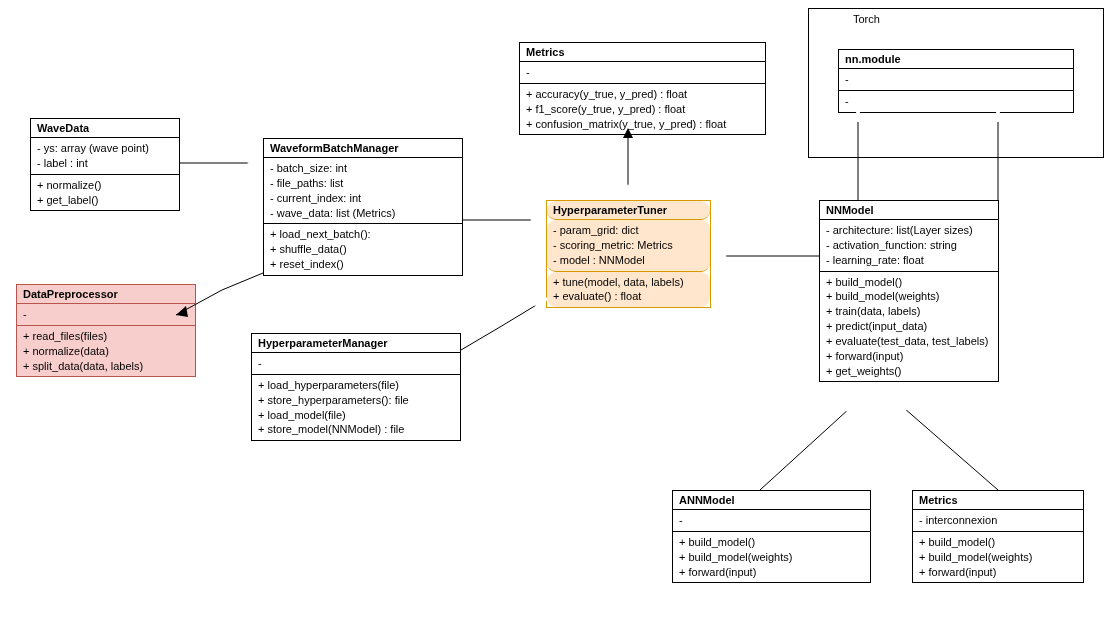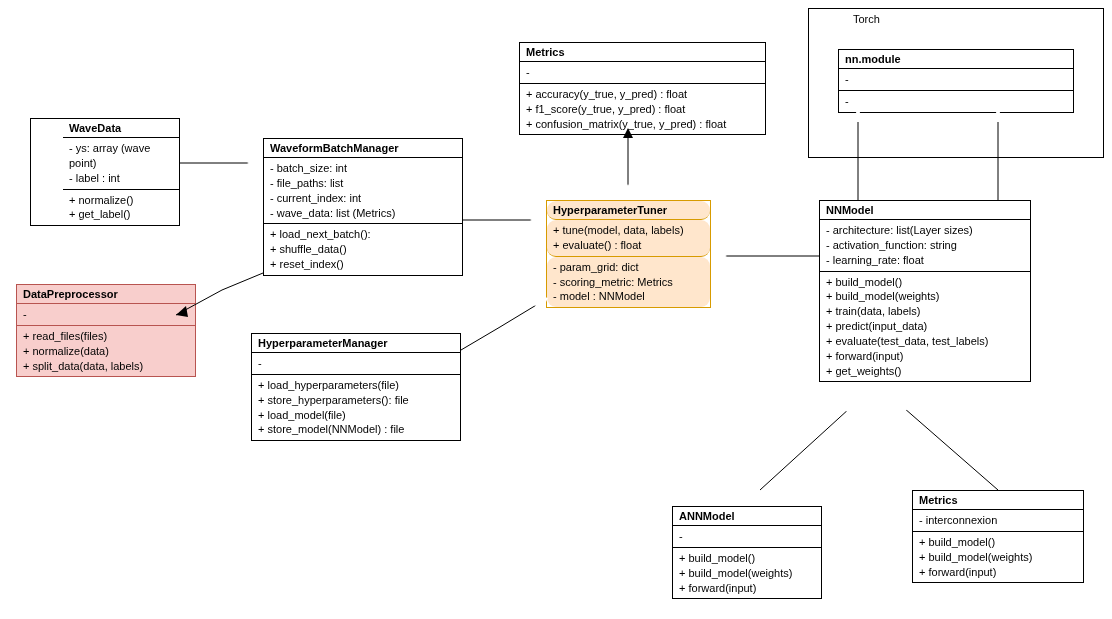--- a/index.html
+++ b/index.html
@@ -83,49 +83,49 @@
 </div>
 
 <div class="box" style="left:519px; top:42px; width:247px;">
   <div class="title">Metrics</div>
   <div class="section">-</div>
   <div class="section">+ accuracy(y_true, y_pred) : float
 + f1_score(y_true, y_pred) : float
 + confusion_matrix(y_true, y_pred) : float</div>
 </div>
 
-<div class="box" style="left:30px; top:118px; width:150px;padding-left:32px;">
+<div class="box" style="left:30px; top:118px; width:150px;">
   <div class="title">WaveData</div>
   <div class="section">- ys: array (wave point)
 - label : int</div>
   <div class="section">+ normalize()
 + get_label()</div>
 </div>
 
 <div class="box" style="left:263px; top:138px; width:200px;">
   <div class="title">WaveformBatchManager</div>
   <div class="section">- batch_size: int
 - file_paths: list
 - current_index: int
 - wave_data: list (Metrics)</div>
   <div class="section">+ load_next_batch():
 + shuffle_data()
 + reset_index()</div>
 </div>
 
 <div class="box orange" style="left:546px; top:200px; width:165px;">
   <div class="title">HyperparameterTuner</div>
-  <div class="section">+ tune(model, data, labels)
-+ evaluate() : float</div>
   <div class="section">- param_grid: dict
 - scoring_metric: Metrics
 - model : NNModel</div>
-</div>
-
-<div class="box" style="left:819px; top:200px; width:212px;">
+  <div class="section">+ tune(model, data, labels)
++ evaluate() : float</div>
+</div>
+
+<div class="box" style="left:819px; top:200px; width:180px;">
   <div class="title">NNModel</div>
   <div class="section">- architecture: list(Layer sizes)
 - activation_function: string
 - learning_rate: float</div>
   <div class="section">+ build_model()
 + build_model(weights)
 + train(data, labels)
 + predict(input_data)
 + evaluate(test_data, test_labels)
 + forward(input)
@@ -142,21 +142,21 @@
 
 <div class="box" style="left:251px; top:333px; width:210px;">
   <div class="title">HyperparameterManager</div>
   <div class="section">-</div>
   <div class="section">+ load_hyperparameters(file)
 + store_hyperparameters(): file
 + load_model(file)
 + store_model(NNModel) : file</div>
 </div>
 
-<div class="box" style="left:672px; top:506px; width:150px;">
+<div class="box" style="left:672px; top:490px; width:199px;">
   <div class="title">ANNModel</div>
   <div class="section">-</div>
   <div class="section">+ build_model()
 + build_model(weights)
 + forward(input)</div>
 </div>
 
 <div class="box" style="left:912px; top:490px; width:172px;">
   <div class="title">Metrics</div>
   <div class="section">- interconnexion</div>

